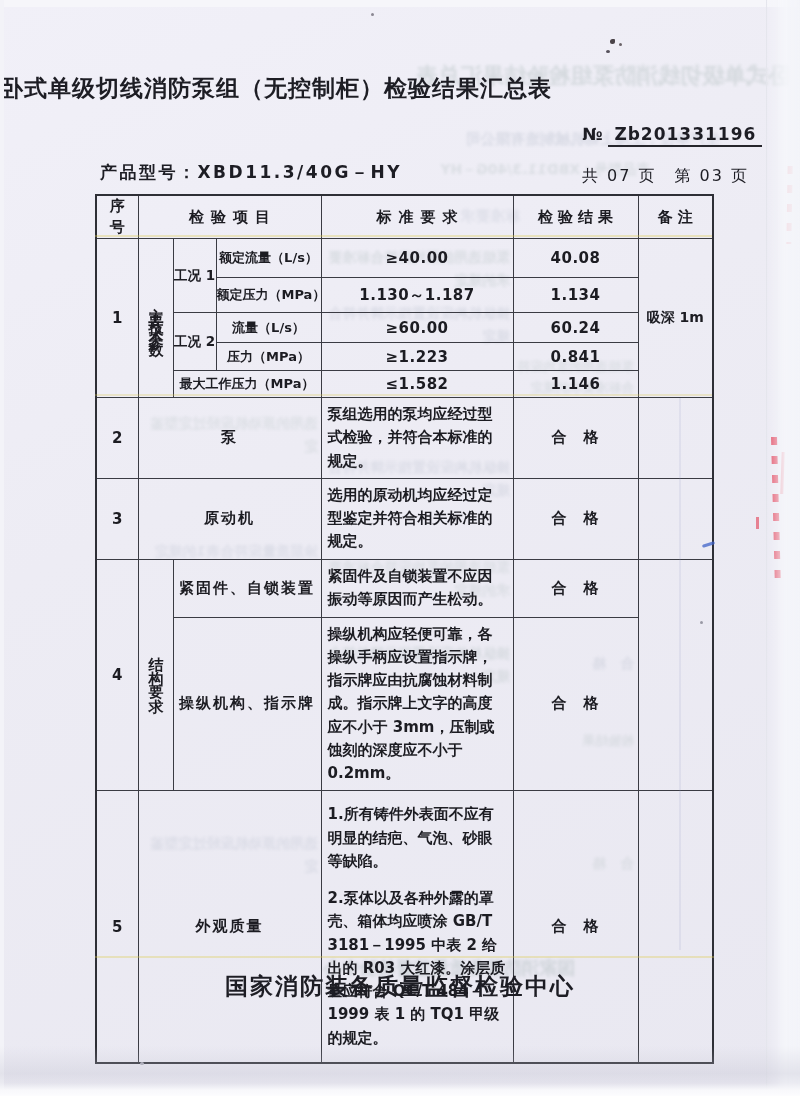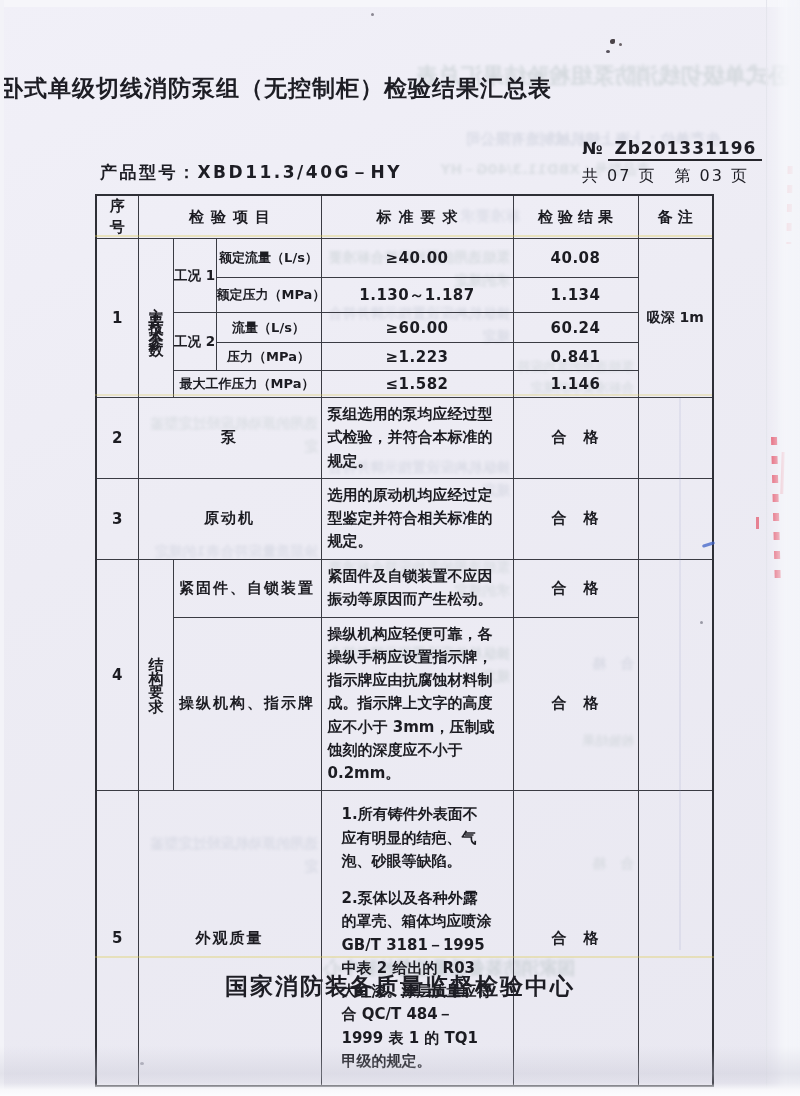--- a/index.html
+++ b/index.html
@@ -7,21 +7,21 @@
   body { background:#c9cad4; font-family:"DejaVu Sans", sans-serif; }
   .page { position:relative; width:800px; height:1096px; overflow:hidden;
           background:linear-gradient(155deg,#f1f0f8 0%,#edecf4 40%,#e9e8f1 100%);
           color:#1d1d24; }
 
   
   .title { position:absolute; top:73px; left:0; width:100%; text-align:left;
            font-size:23px; font-weight:700; letter-spacing:1px; }
   .info-line1 { position:absolute; left:100px; top:133px; font-size:17px; font-weight:700; letter-spacing:2.5px; }
   .info-line2 { position:absolute; left:100px; top:161px; font-size:17px; font-weight:700; letter-spacing:2.5px; }
-  .doc-no { position:absolute; left:582px; top:138px; font-size:17px; font-weight:700; }
+  .doc-no { position:absolute; left:582px; top:124px; font-size:17px; font-weight:700; }
   .doc-no .val { display:inline-block; border-bottom:2px solid #26262c; padding:0 6px 1px 6px; letter-spacing:1px; }
   .page-info { position:absolute; left:582px; top:166px; font-size:16px; font-weight:400; letter-spacing:2px; }
 
   
   table.main { position:absolute; left:95px; top:194px; width:617px;
                border-collapse:collapse; table-layout:fixed;
                border:2.5px solid #2e2f36; }
   .main th, .main td { border:1.5px solid #3a3b43; font-weight:600; color:#1c1c22;
                        vertical-align:middle; text-align:center; padding:0; overflow:hidden; }
   .main th { font-size:15px; }
@@ -29,21 +29,21 @@
   th.mid  { letter-spacing:5px; text-indent:5px; }
   .stack { display:inline-block; width:1.15em; word-break:break-all; line-height:1.4; font-size:15px; }
   td.seq { font-size:15px; }
   .vtext { writing-mode:vertical-rl; text-orientation:upright; display:inline-block;
            font-size:15px; letter-spacing:7px; font-weight:600; }
   .vtext.loose { letter-spacing:14px; }
   td.cond  { font-size:13.5px; white-space:nowrap; }
   td.param { font-size:13px; white-space:nowrap; }
   td.val   { font-size:15px; letter-spacing:0.5px; }
   td.req   { text-align:left; padding:5px 6px; font-size:15px; line-height:1.55; }
-  td.req5  { padding:12px 20px; }
+  td.req5  { padding:12px 6px; }
   .para + .para { margin-top:14px; }
   td.item   { font-size:15px; letter-spacing:2px; }
   td.result { font-size:15px; letter-spacing:1px; }
   td.remark { font-size:14px; white-space:nowrap; }
 
   
   .org-footer { position:absolute; top:971px; left:0; width:100%; text-align:center;
                 font-size:23px; font-weight:700; letter-spacing:2px; }
 
   

